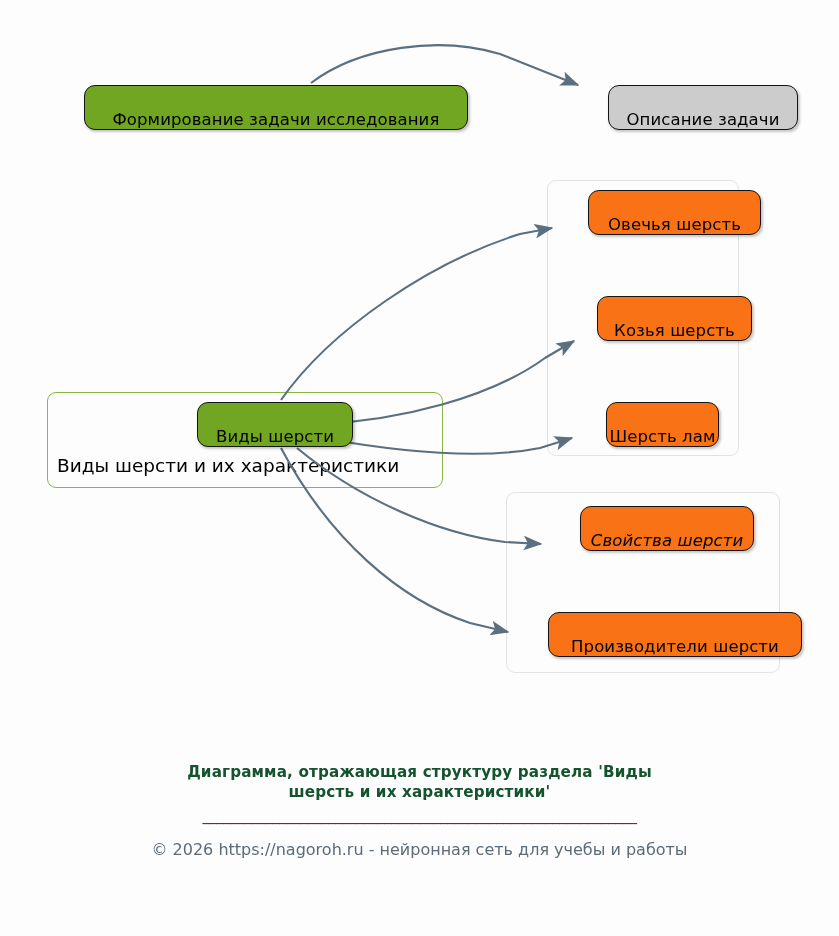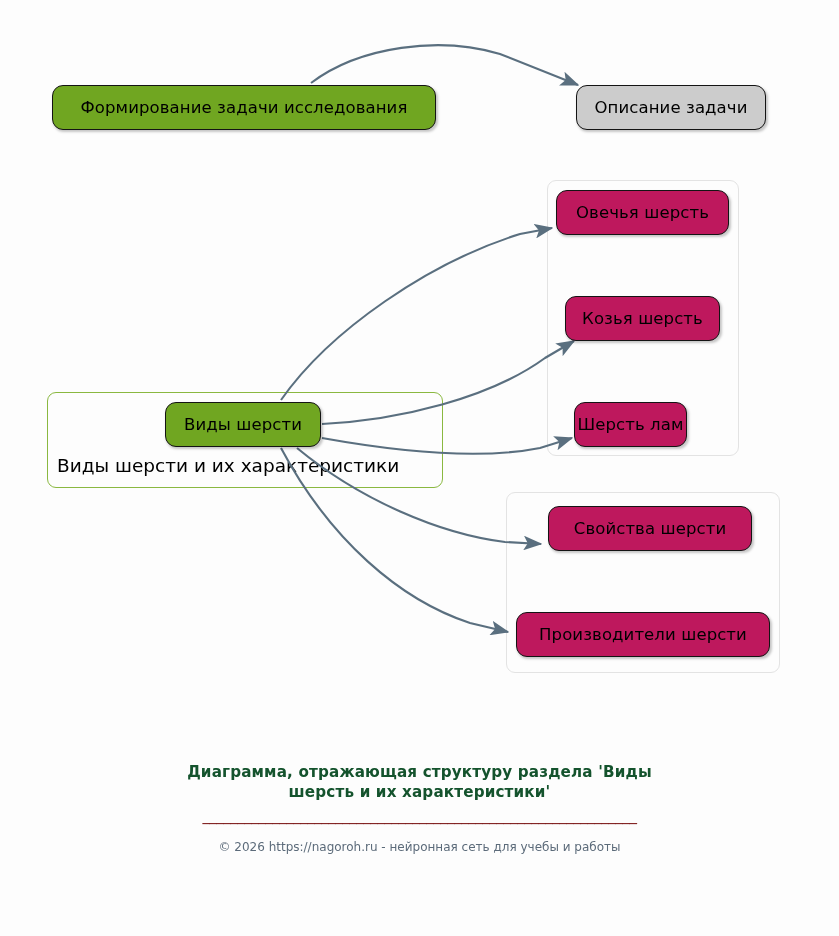--- a/index.html
+++ b/index.html
@@ -49,41 +49,42 @@
     color: #000000;
     white-space: nowrap;
     font-family: "DejaVu Sans", sans-serif;
   }
 
   
   .node {
     position: absolute;
     box-sizing: border-box;
     display: flex;
-    align-items: center;
+    align-items: flex-end;
     justify-content: center;
     border-radius: 11px;
     font-size: 16.5px;
     letter-spacing: 0.1px;
     white-space: nowrap;
     font-family: "DejaVu Sans", sans-serif;
     box-shadow: 1.5px 2px 2.5px rgba(0,0,0,0.22);
+    margin-left: 32px;
   }
   .node-green {
     background: #70a621;
     border: 1.8px solid #141414;
     color: #000000;
   }
   .node-grey {
     background: #cccccc;
     border: 1.8px solid #141414;
     color: #000000;
   }
   .node-purple {
-    background: #be185d;
+    background: #f97316;
     border: 1.8px solid #141414;
     color: #000000;
   }
 
   
   .footer {
     position: absolute;
     left: 0;
     width: 839px;
     text-align: center;
@@ -100,21 +101,21 @@
     top: 806px;
     font-size: 15px;
     color: #7f1d1d;
     letter-spacing: -0.5px;
     overflow: hidden;
     white-space: nowrap;
     height: 22px;
   }
   .footer-copyright {
     top: 840px;
-    font-size: 12px;
+    font-size: 16px;
     color: #5c6b7a;
   }
 </style>
 </head>
 <body>
 
 <div id="diagram-canvas">
 
   <div class="cluster cluster-plain" style="left:547px; top:180px; width:192px; height:276px;"></div>
 
@@ -164,21 +165,21 @@
   </div>
 
   <div class="node node-purple" style="left:565px; top:296px; width:155px; height:45px;">
     <span>Козья шерсть</span>
   </div>
 
   <div class="node node-purple" style="left:574px; top:402px; width:113px; height:45px;">
     <span>Шерсть лам</span>
   </div>
 
-  <div class="node node-purple" style="left:548px; top:506px; width:204px; height:45px;">
+  <div class="node node-purple" style="left:548px; top:506px; width:174px; height:45px;font-style:italic;">
     <span>Свойства шерсти</span>
   </div>
 
   <div class="node node-purple" style="left:516px; top:612px; width:254px; height:45px;">
     <span>Производители шерсти</span>
   </div>
 
   <div class="footer footer-caption">
     <div>Диаграмма, отражающая структуру раздела 'Виды</div>
     <div>шерсть и их характеристики'</div>

